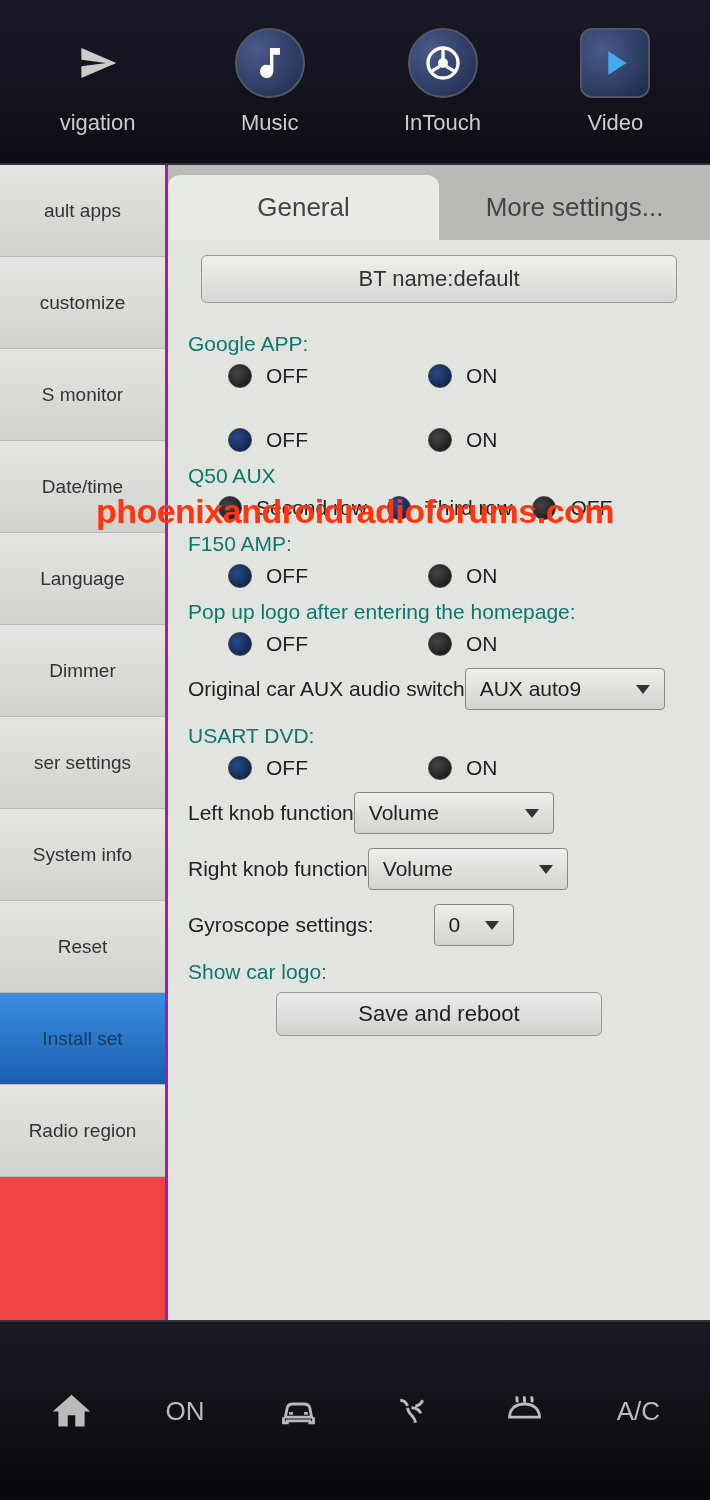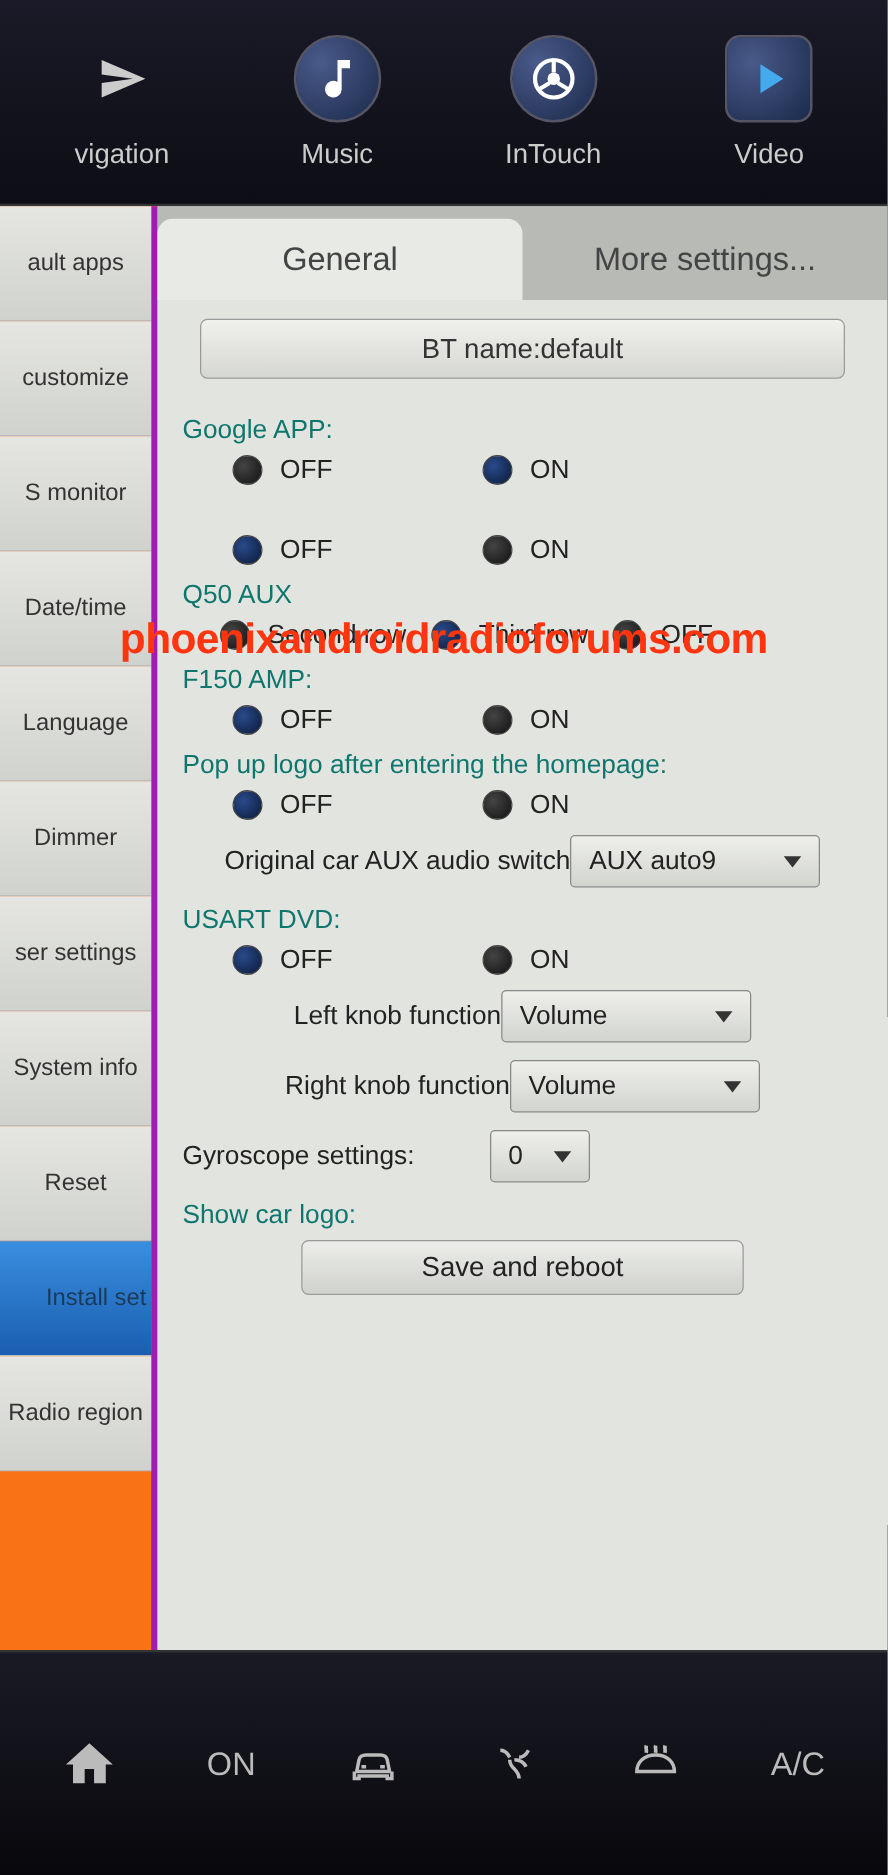--- a/index.html
+++ b/index.html
@@ -49,43 +49,42 @@
 
   
   .main-area {
     display: flex;
     height: 1155px;
     background: #c8cac6;
   }
 
   
   .sidebar {
-    width: 126px;
-    background: #f97316;
-    border-right: 5px solid #a21caf;
+    width: 168px;
+    background: #ef4444;
+    border-right: 3px solid #a21caf;
     display: flex;
     flex-direction: column;
   }
   .sidebar-item {
     height: 92px;
     display: flex;
     align-items: center;
     justify-content: center;
     font-size: 19px;
     color: #333;
     border-bottom: 1px solid #bbb;
     cursor: pointer;
     text-align: center;
     padding: 0 4px;
     background: linear-gradient(180deg, #e5e6e2 0%, #d0d2ce 100%);
   }
   .sidebar-item.active {
     background: linear-gradient(180deg, #3a8ee0 0%, #1a5eb0 100%);
     color: #1a3a5a;
-    justify-content: flex-end;
   }
 
   
   .content {
     flex: 1;
     display: flex;
     flex-direction: column;
     position: relative;
   }
 
@@ -162,21 +161,21 @@
     background: radial-gradient(circle at 35% 35%, #2a4a8a, #0a1a3a);
     border: 1px solid #444;
   }
   .radio-dot.unselected {
     background: radial-gradient(circle at 35% 35%, #444, #111);
   }
 
   .inline-row {
     display: flex;
     align-items: center;
-    justify-content: center;
+    justify-content: flex-start;
     margin-bottom: 14px;
   }
   .inline-label {
     font-size: 21px;
     color: #222;
   }
   .dropdown {
     background: linear-gradient(180deg, #eeefeb 0%, #d2d4d0 100%);
     border: 1px solid #888;
     border-radius: 4px;

